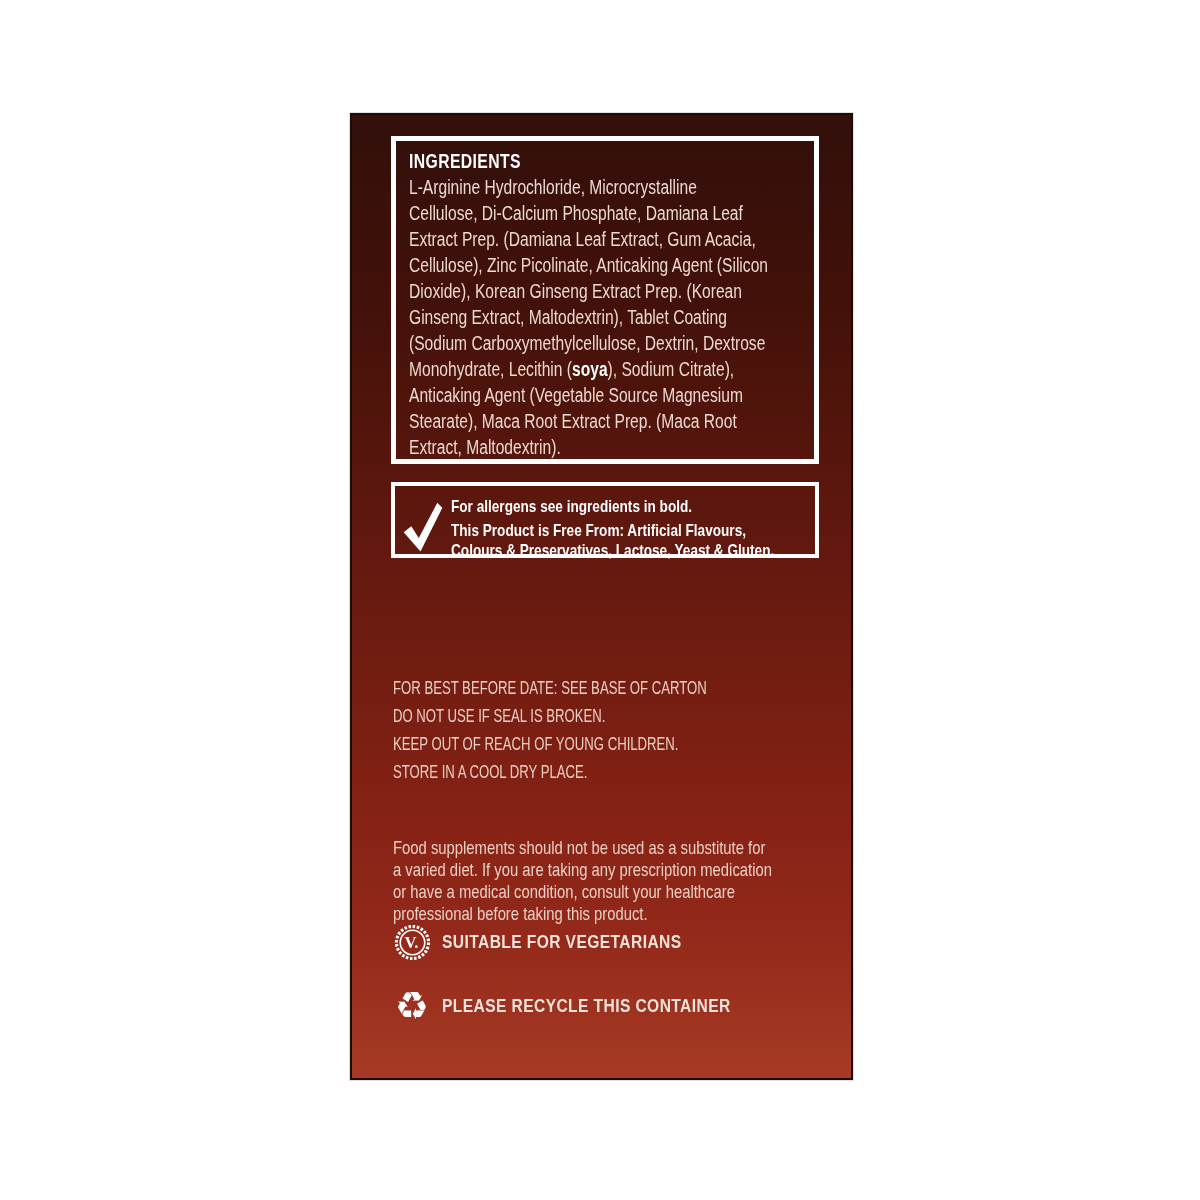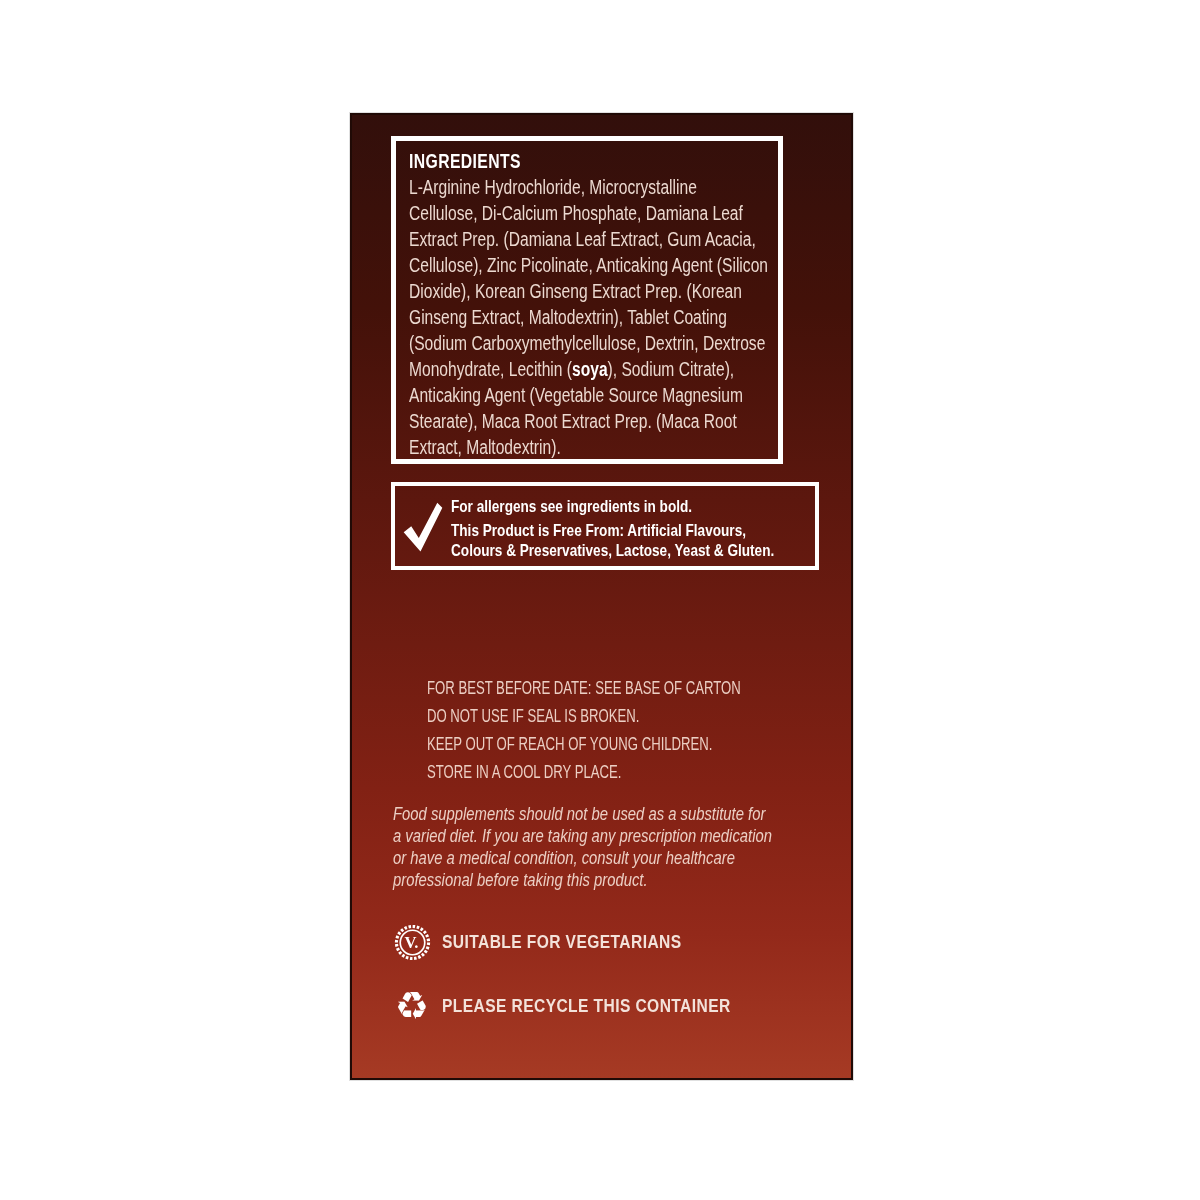--- a/index.html
+++ b/index.html
@@ -8,53 +8,53 @@
     font-family:"Liberation Sans", sans-serif;overflow:hidden;
   }
   .panel{
     position:absolute;left:350px;top:113px;width:503px;height:967px;
     background:linear-gradient(180deg,#320f0b 0%,#431109 20%,#5c170e 40%,#6f1c11 55%,#822114 70%,#93291a 85%,#a63a24 100%);
     border:2px solid #200a06;box-sizing:border-box;
     box-shadow:0 0 0 1px rgba(0,0,0,0.12);
   }
   
   .ing-box{
-    position:absolute;left:39px;top:21px;width:392px;height:328px;
+    position:absolute;left:39px;top:21px;width:428px;height:328px;
     border:5px solid #ffffff;box-sizing:border-box;padding:7px 0 0 13px;
   }
   .ing-title{
     color:#ffffff;font-weight:bold;font-size:21px;line-height:26px;
     transform:scaleX(.75);transform-origin:0 0;white-space:nowrap;letter-spacing:.5px;
   }
   .ing-text{margin-top:0;}
   .ing-text div{
     color:#ecd9d0;font-size:20px;line-height:26px;white-space:nowrap;
     transform:scaleX(.78);transform-origin:0 0;
   }
   .ing-text .b, .allergen-text .b{font-weight:bold;color:#ffffff;}
   
   .allergen-box{
-    position:absolute;left:39px;top:367px;width:428px;height:88px;
+    position:absolute;left:39px;top:367px;width:428px;height:76px;
     border:4px solid #ffffff;box-sizing:border-box;display:flex;align-items:flex-start;
   }
   .check-wrap{flex:0 0 56px;display:flex;justify-content:center;padding-top:12px;}
   .allergen-text{padding-top:11px;}
   .allergen-text div{
     color:#ffffff;font-weight:bold;font-size:17px;line-height:20px;white-space:nowrap;
     transform:scaleX(.8);transform-origin:0 0;
   }
   .allergen-text div:first-child{margin-bottom:4px;}
   
-  .storage{position:absolute;left:41px;top:559px;margin-left:34px;}
+  .storage{position:absolute;left:41px;top:559px;}
   .storage div{
     color:#eccfc4;font-size:18px;line-height:28px;white-space:nowrap;
     transform:scaleX(.73);transform-origin:0 0;
   }
   
-  .advisory{position:absolute;left:41px;top:688px;font-style:italic;}
+  .advisory{position:absolute;left:41px;top:722px;}
   .advisory div{
     color:#eccfc4;font-size:19px;line-height:22px;white-space:nowrap;
     transform:scaleX(.78);transform-origin:0 0;
   }
   
   .badge{position:absolute;left:41px;display:flex;align-items:center;}
   .badge-veg{top:808px;}
   .badge-recycle{top:872px;}
   .badge-icon{flex:0 0 38px;height:38px;display:flex;align-items:center;justify-content:center;}
   .badge-label{

